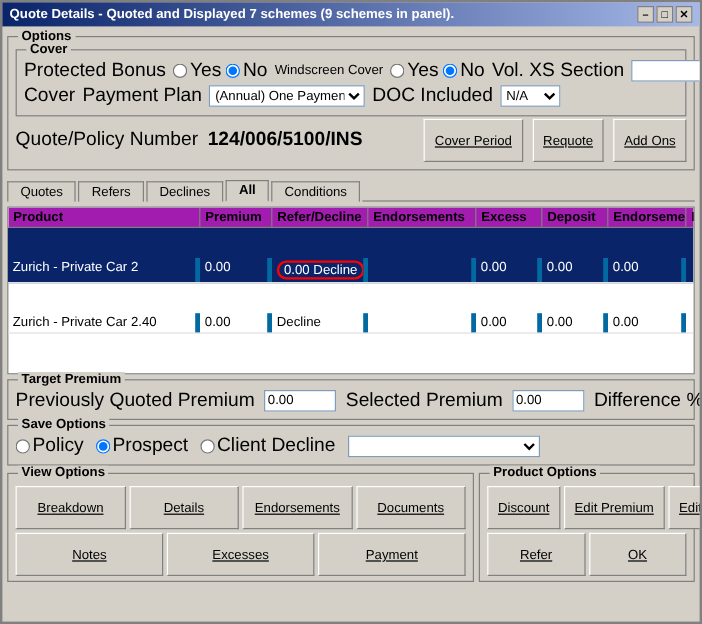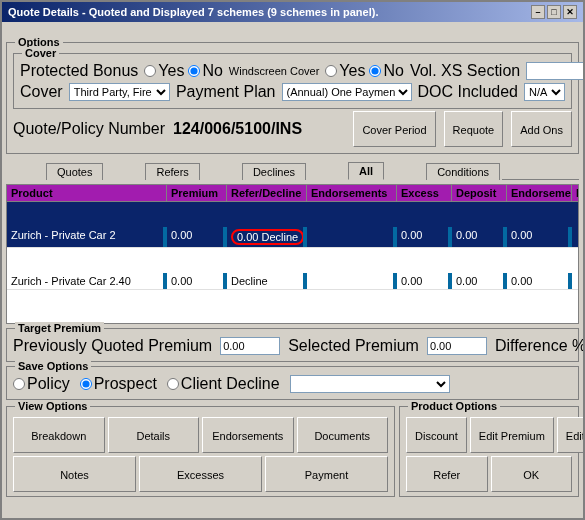--- a/index.html
+++ b/index.html
@@ -63,21 +63,21 @@
     .group-box-title {
       position: absolute;
       top: -7px;
       left: 8px;
       background: #d4d0c8;
       padding: 0 3px;
       font-weight: bold;
       font-size: 11px;
     }
     .options-section {
-      margin-top: 16px;
+      margin-top: 4px;
     }
     .row {
       display: flex;
       align-items: center;
       gap: 6px;
       margin-bottom: 3px;
     }
     .label {
       font-size: 16px;
       white-space: nowrap;
@@ -123,21 +123,20 @@
       gap: 2px;
       margin-top: 4px;
     }
     .tab {
       padding: 2px 10px;
       border: 1px solid #808080;
       background: #d4d0c8;
       cursor: pointer;
       font-size: 11px;
       border-bottom: none;
-      margin-left: 40px;
     }
     .tab.active {
       background: #d4d0c8;
       font-weight: bold;
       border-bottom: 1px solid #d4d0c8;
       z-index: 1;
     }
     .table-section {
       border: 1px solid #808080;
       background: white;
@@ -202,20 +201,21 @@
     }
     .btn {
       height: 36px;
       padding: 12px 8px;
       font-size: 11px;
       background: #d4d0c8;
       border: 1px solid;
       border-color: #ffffff #808080 #808080 #ffffff;
       cursor: pointer;
       white-space: nowrap;
+      text-decoration: underline;
     }
     .save-options-section {
       display: flex;
       align-items: center;
       gap: 10px;
     }
     .bottom-panels {
       display: flex;
       gap: 4px;
       margin-top: 2px;
@@ -310,23 +310,20 @@
           </div>
           <span class="label">Vol. XS Section</span>
           <input type="text" class="input-field" style="width: 80px;">
           <span class="label">Vol. Excess</span>
           <input type="text" class="input-field small-input" value="0" style="">
 
         </div>
 
         <div class="row">
           <span class="label">Cover</span>
-          <select class="dropdown cover-dropdown">
-            <option>Third Party, Fire</option>
-          </select>
           <span class="label">Payment Plan</span>
           <select class="dropdown payment-dropdown">
             <option>(Annual) One Payment In</option>
           </select>
           <span class="label">DOC Included</span>
           <select class="dropdown doc-dropdown">
             <option>N/A</option>
           </select>
         </div>
       </div>

